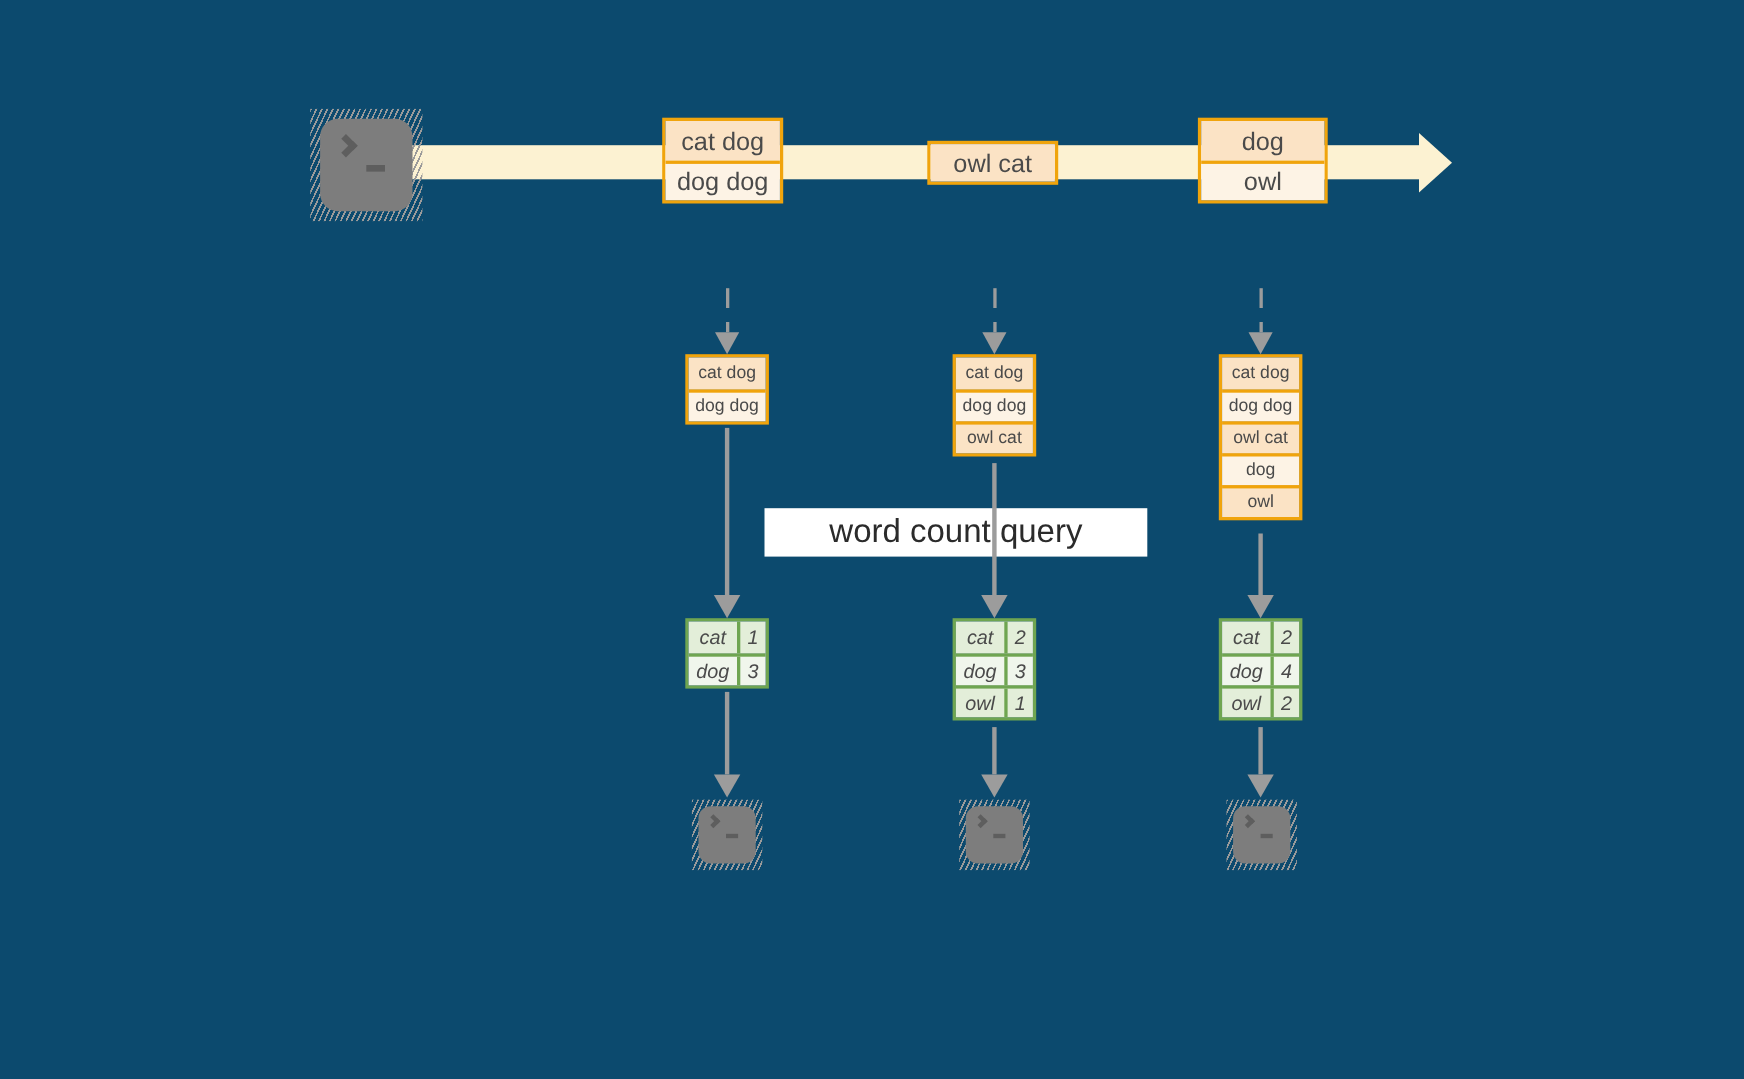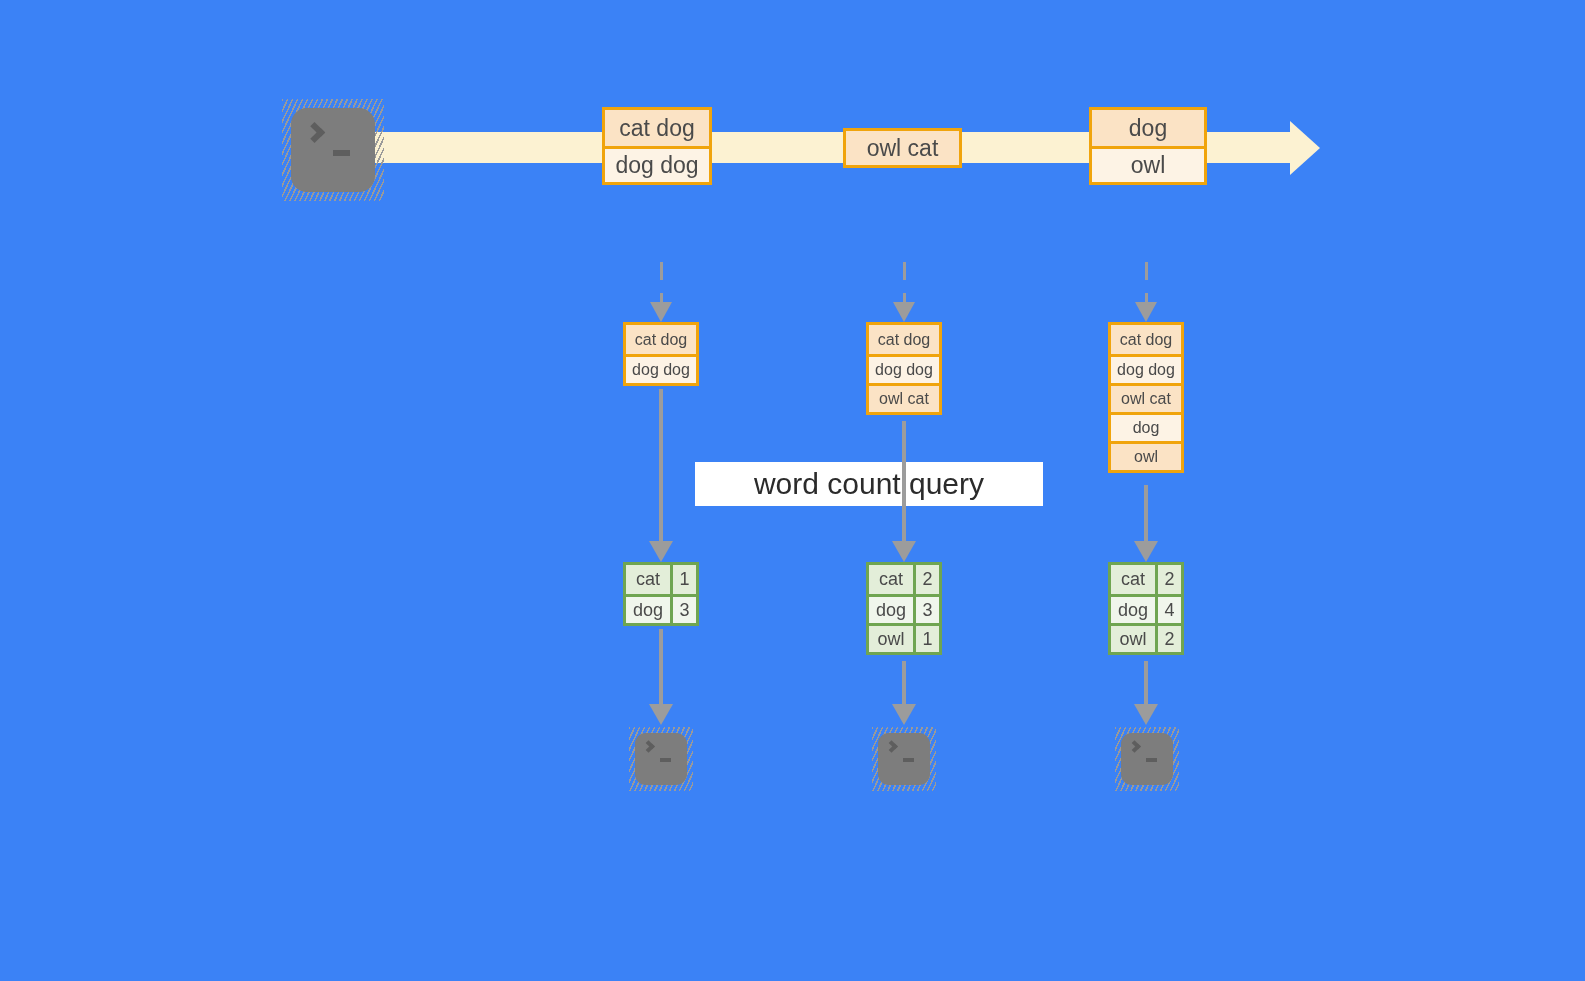--- a/index.html
+++ b/index.html
@@ -1,18 +1,18 @@
 <!DOCTYPE html>
 <html><head>
 <meta charset="utf-8">
 <style>
   html,body{margin:0;padding:0;background:#000;}
   *{box-sizing:border-box;}
   .stage{
-    position:relative;width:1585px;height:981px;background:#3b82f6;overflow:hidden;
+    position:relative;width:1585px;height:981px;background:#0c4a6e;overflow:hidden;
     font-family:"Liberation Sans",sans-serif;color:#4a4a4a;
   }
   
   .band{position:absolute;left:362px;top:132px;width:928px;height:31px;background:#fcf2d2;z-index:0;}
   .band-head{position:absolute;left:1290px;top:121px;width:0;height:0;z-index:0;
     border-top:27px solid transparent;border-bottom:27px solid transparent;border-left:30px solid #fcf2d2;}
   
   .term{position:absolute;z-index:3;
     background:repeating-linear-gradient(115deg,#9a9a9a 0 1.5px,transparent 1.5px 4.5px);}
   .term-in{position:absolute;background:#7d7d7d;}
@@ -28,21 +28,21 @@
   
   .obox{position:absolute;border:3px solid #f0a40c;z-index:3;}
   .obox .cell{display:flex;align-items:center;justify-content:center;}
   .obox .cell + .cell{border-top:3px solid #f0a40c;}
   .obox .cell:nth-child(odd){background:#fbe3c5;}
   .obox .cell:nth-child(even){background:#fdf3e5;}
   .obox.tl .cell{height:36px;font-size:23px;}
   .obox.tl.single .cell{height:34px;}
   .obox.buf .cell{height:29px;font-size:16px;}
   
-  .gtab{position:absolute;border:3px solid #6fa551;z-index:3;}
+  .gtab{position:absolute;border:3px solid #6fa551;z-index:3;font-style:italic;}
   .gtab .grow{display:flex;height:29px;}
   .gtab .grow + .grow{border-top:3px solid #6fa551;}
   .gtab .grow:nth-child(odd){background:#e3eed9;}
   .gtab .grow:nth-child(even){background:#f0f6ec;}
   .gtab .gword{flex:1;display:flex;align-items:center;justify-content:center;font-size:18px;}
   .gtab .gnum{width:26px;border-left:3px solid #6fa551;display:flex;align-items:center;justify-content:center;font-size:18px;}
   
   .dline{position:absolute;width:3px;z-index:2;
     background:repeating-linear-gradient(to bottom,#9c9c9c 0 18px,transparent 18px 31px);}
   .dhead{position:absolute;width:0;height:0;z-index:2;

